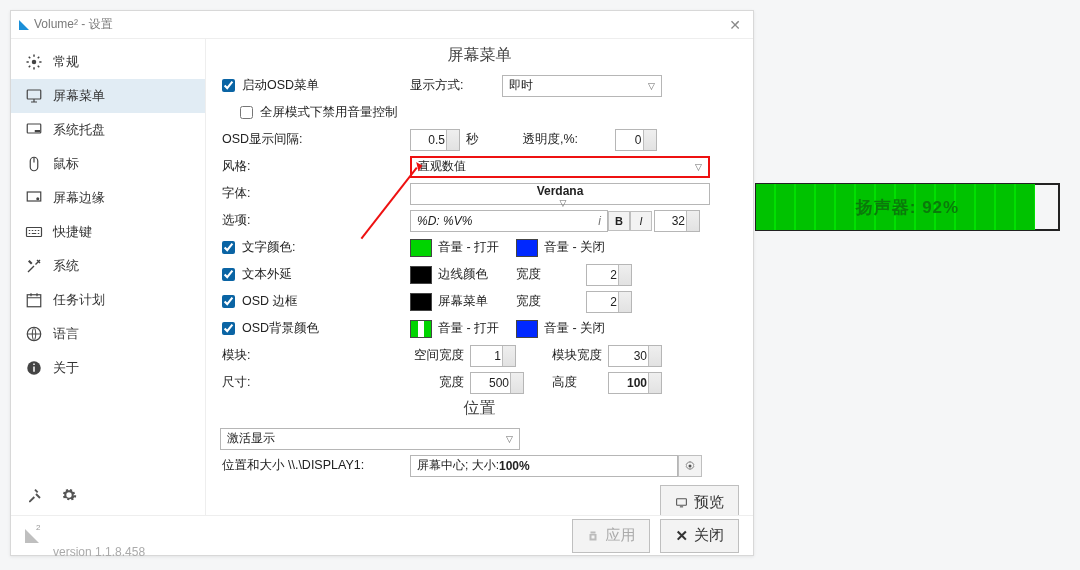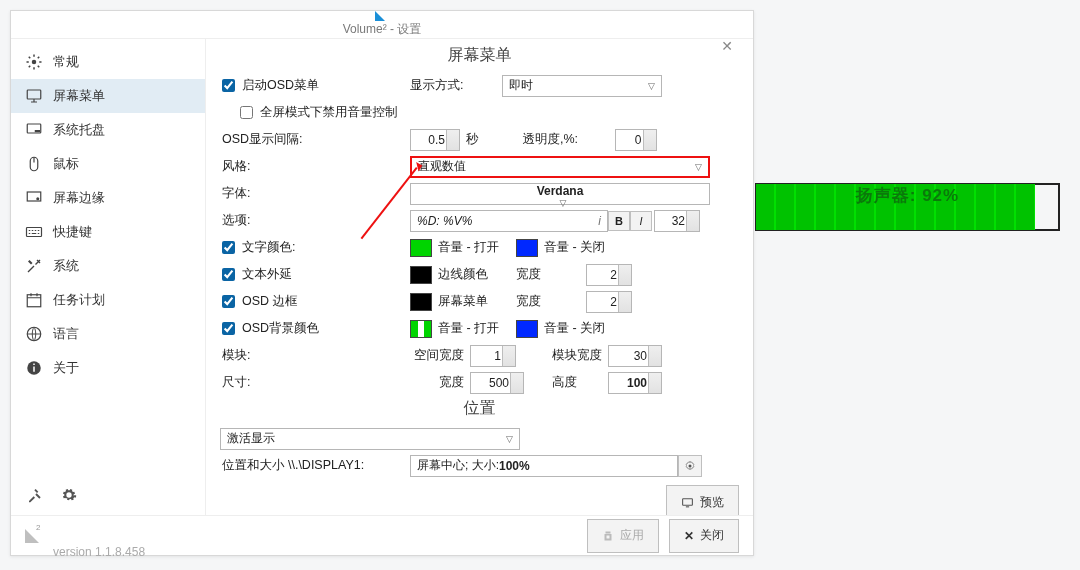--- a/index.html
+++ b/index.html
@@ -4,22 +4,22 @@
 <style>
   * { box-sizing: border-box; font-family: "Microsoft YaHei", "Segoe UI", sans-serif; }
   body { margin: 0; background: #f5f6f7; width: 1080px; height: 570px; position: relative; }
 
   .window {
     position: absolute; left: 10px; top: 10px; width: 744px; height: 546px;
     background: #fff; border: 1px solid #d8d8d8; box-shadow: 0 1px 3px rgba(0,0,0,.08);
     display: flex; flex-direction: column;
   }
   .titlebar {
-    height: 28px; display: flex; align-items: center; padding: 0 16px;
-    font-size: 12px; color: #7a7a7a; border-bottom: 1px solid #eee; flex-direction: column;
+    height: 28px; display: flex; align-items: center; padding: 0 8px;
+    font-size: 12px; color: #7a7a7a; border-bottom: 1px solid #eee;
   }
   .titlebar .logo {
     width: 0; height: 0; margin-right: 5px;
     border-left: 10px solid #1a8fd8; border-top: 10px solid transparent;
   }
   .titlebar .close { margin-left: auto; color: #888; font-size: 14px; padding: 0 4px; }
 
   .body { flex: 1; display: flex; min-height: 0; }
 
   
@@ -60,21 +60,21 @@
   .spin::after {
     content:""; position:absolute; right:0; top:0; bottom:0; width:12px;
     background: linear-gradient(#efefef,#e2e2e2); border-left:1px solid #bdbdbd;
   }
   .spin .arrows{ position:absolute; right:2px; top:1px; font-size:6px; line-height:8px; color:#555; pointer-events:none;}
   .swatch { width:22px; height:18px; border:1px solid #444; display:inline-block;}
   .swatch.split { display:inline-flex; }
   .swatch.split span{ flex:1;}
   .btn {
     border:1px solid #bfbfbf; background:#f3f3f3; height:26px; padding:16px 14px;
-    display:inline-flex; align-items:center; gap:6px; font-size:12px; color:#333;
+    display:inline-flex; align-items:center; gap:6px; font-size:15px; color:#333;
   }
   .btn.disabled { color:#aaa; }
   .gear-btn { width:24px; height:22px; border:1px solid #bfbfbf; background:#f3f3f3; display:inline-flex;align-items:center;justify-content:center;}
 
   .red-box { border:2px solid #e11; }
 
   .arrow-annot {
     position:absolute; width:2px; height:90px; background:#e11;
     transform: rotate(38deg); transform-origin: top left;
     left: 210px; top: 128px; pointer-events:none;
@@ -93,21 +93,21 @@
     width:0;height:0;border-left:14px solid #bfbfbf;border-top:14px solid transparent;
     margin-right:4px; position:relative;
   }
   .version-ic sup{position:absolute; left:-3px; top:-20px; font-size:8px; color:#999;}
   .version-txt { font-size:12px; color:#aaa;margin-top:32px; }
   .footer .spacer{flex:1;}
 
   
   .osd-preview {
     position:absolute; left:755px; top:183px; width:305px; height:48px;
-    background:#bef264; display:flex; 
+    background:#bef264; display:flex; align-items:center;
   }
   .osd-preview .bars{
     position:absolute; inset:0;
     background: repeating-linear-gradient(90deg,#00c200 0 18px,#00e000 18px 20px);
   }
   .osd-preview .overlay{
     position:relative; width:100%; text-align:center; color:#0a7a0a;
     font-weight:bold; font-size:17px; font-family: "SimSun","Microsoft YaHei",sans-serif;
     letter-spacing:1px;
   }

